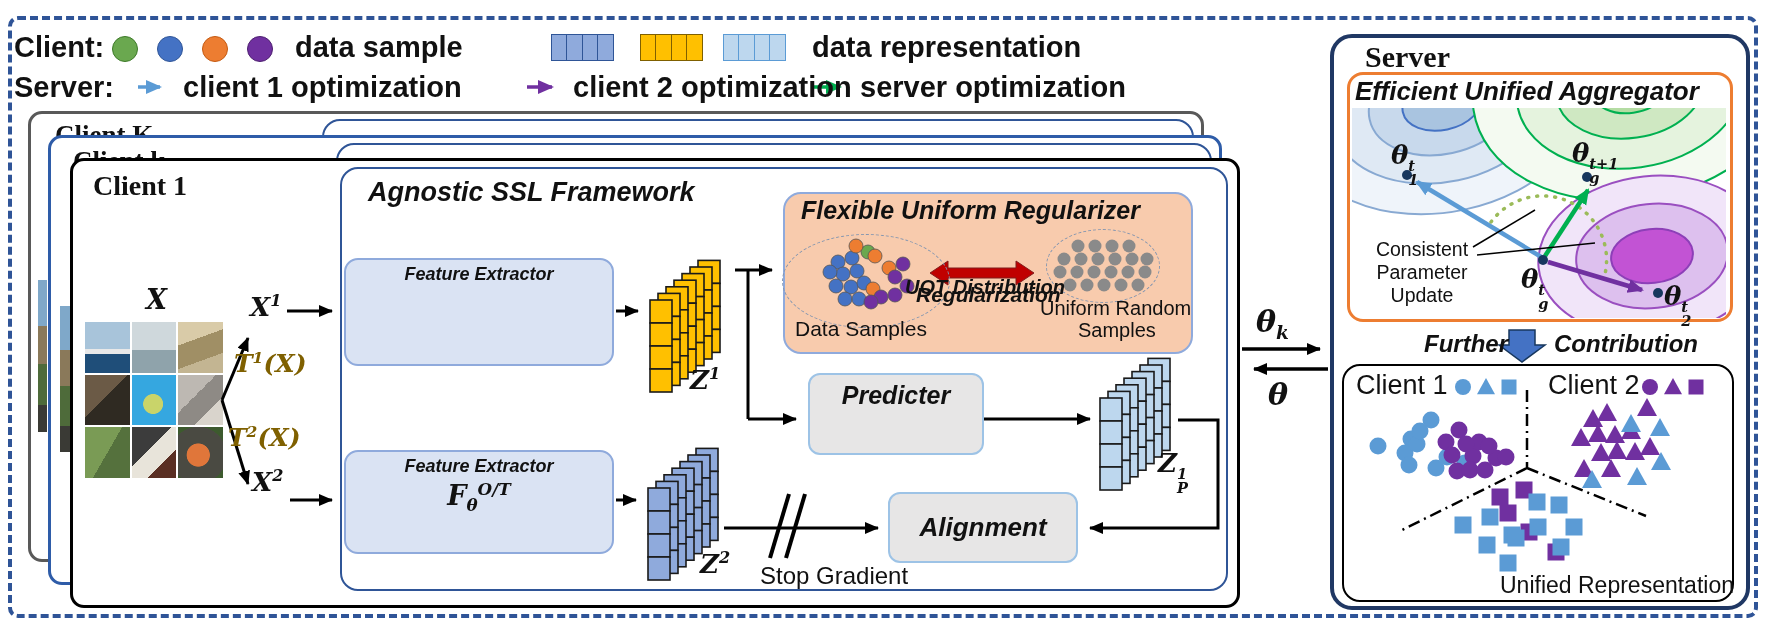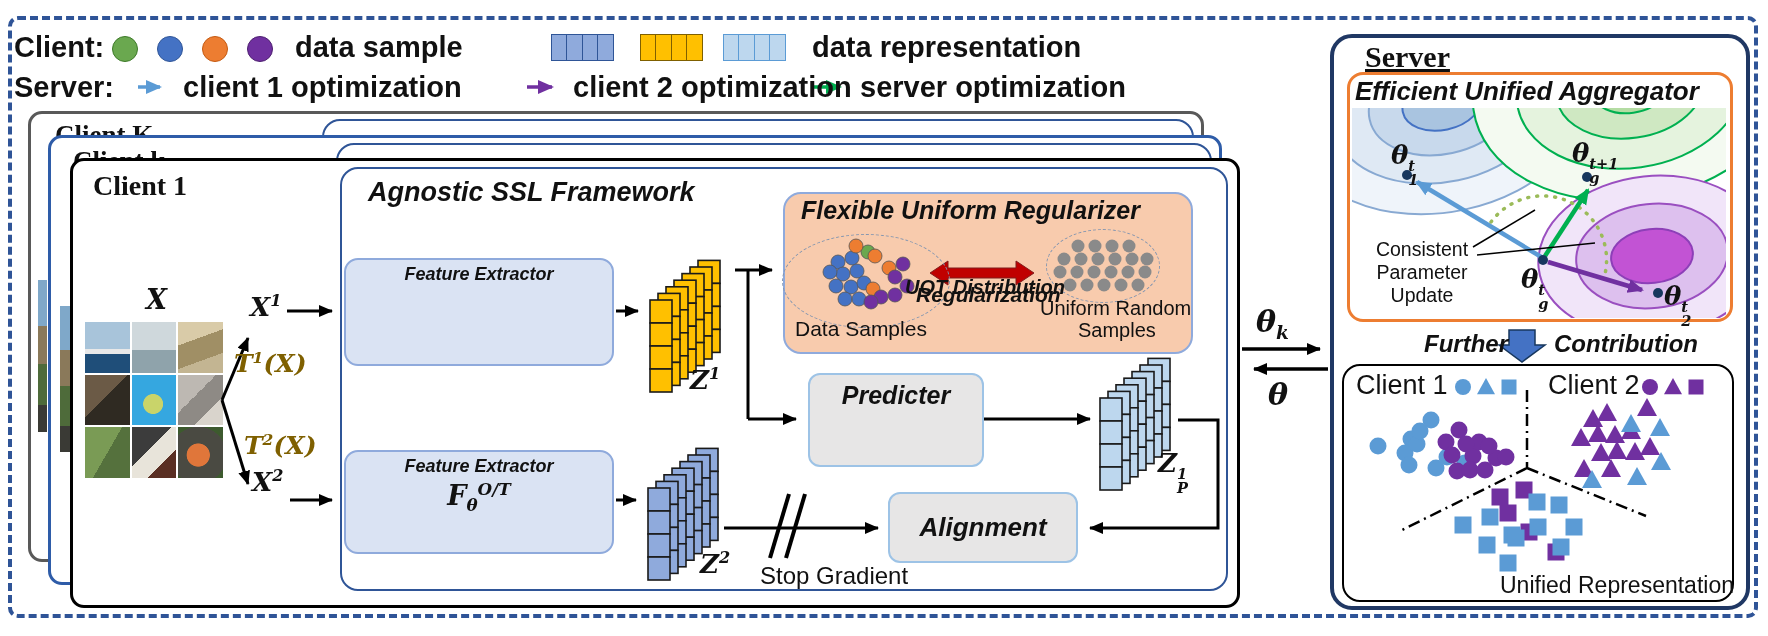--- a/index.html
+++ b/index.html
@@ -56,21 +56,21 @@
   <div style="background:linear-gradient(135deg,#bdb8b2 0 40%,#8e8a85 40% 70%,#d9d4cc 70% 100%);"></div>
   <div style="background:linear-gradient(120deg,#7a9b55 0 50%,#55713d 50% 100%);"></div>
   <div style="background:linear-gradient(135deg,#3c3c3c 0 42%,#e8e4da 42% 70%,#5a2f23 70% 100%);"></div>
   <div style="background:radial-gradient(circle at 45% 55%,#e0763a 0 30%,#4a4a42 32% 75%,#3d5a2e 76% 100%);"></div>
 </div>
 
 <div class="txt math" style="left:250px;top:291px;font-size:26px;">
   <span>X</span><sup>1</sup></div>
 <div class="txt math" style="left: 234px; top: 348px; font-size: 25px; color: rgb(127, 96, 0);">
   <span>T</span><sup>1</sup><span>(X)</span></div>
-<div class="txt math" style="left: 244px; top: 422px; font-size: 25px; color: rgb(127, 96, 0); margin-top: 8px;">
+<div class="txt math" style="left: 228px; top: 422px; font-size: 25px; color: rgb(127, 96, 0);">
   <span>T</span><sup>2</sup><span>(X)</span></div>
 <div class="txt math" style="left:252px;top:466px;font-size:26px;">
   <span>X</span><sup>2</sup></div>
 
 <div class="box" style="left:340px;top:167px;width:888px;height:424px;border:2.5px solid #2f5597;border-radius:18px;"></div>
 <div class="txt bi" style="left:368px;top:177px;font-size:27px;">Agnostic SSL Framework</div>
 
 <div class="box febox" style="left:344px;top:258px;width:270px;height:108px;">
   <div class="fe-name txt" style="position:static;">Feature Extractor</div>
 </div>
@@ -84,21 +84,21 @@
 <div class="box" style="left: 783px; top: 192px; width: 410px; height: 162px; border: 2px solid rgb(143, 170, 220); border-radius: 18px; background: rgb(248, 203, 173);"></div>
 <div class="txt bi" style="left:801px;top:196px;font-size:25px;">Flexible Uniform Regularizer</div>
 <div class="dashellipse" style="left:782px;top:234px;width:168px;height:94px;"></div>
 <div class="dashellipse" style="left:1046px;top:229px;width:114px;height:74px;"></div>
 <div class="txt small bi" style="left:905px;top:228px;margin-top:48px;">UOT Distribution</div>
 <div class="txt bi" style="left:916px;top:283px;font-size:21px;">Regularization</div>
 <div class="txt" style="left:795px;top:317px;font-size:21px;">Data Samples</div>
 <div class="txt" style="left:1040px;top:297px;font-size:20px;">Uniform Random</div>
 <div class="txt" style="left:1078px;top:319px;font-size:20px;">Samples</div>
 
-<div class="box graybox" style="left:808px;top:373px;width:176px;height:94px;">
+<div class="box graybox" style="left:808px;top:373px;width:176px;height:82px;">
   <div class="fe-name" style="margin-top:6px;font-size:25px;">Predicter</div>
 </div>
 <div class="box graybox" style="left:888px;top:492px;width:190px;height:71px;">
   <div class="bi" style="font-size:26px;line-height:67px;">Alignment</div>
 </div>
 
 <div class="txt math" style="left:690px;top:364px;font-size:26px;">
   <span>Z</span><sup>1</sup></div>
 <div class="txt math" style="left:700px;top:548px;font-size:26px;">
   <span>Z</span><sup>2</sup></div>
@@ -109,21 +109,21 @@
     </span></div>
 
 <div class="txt" style="left:760px;top:562px;font-size:24px;">Stop Gradient</div>
 
 <div class="txt math" style="left:1256px;top:304px;font-size:30px;">
   <span>θ</span><sub>k</sub></div>
 <div class="txt math" style="left:1268px;top:377px;font-size:30px;">
   <span>θ</span></div>
 
 <div class="box" style="left:1330px;top:34px;width:420px;height:576px;border:4px solid #203864;border-radius:22px;"></div>
-<div class="txt serifb" style="left:1365px;top:40px;font-size:30px;text-decoration:underline;">Server</div>
+<div class="txt serifb" style="left:1365px;top:40px;font-size:30px;">Server</div>
 
 <div class="box" style="left:1347px;top:72px;width:386px;height:250px;border:3px solid #ed7d31;border-radius:16px;"></div>
 <div class="txt bi" style="left:1355px;top:76px;font-size:26px;">Efficient Unified Aggregator</div>
 
 <div class="txt math" style="left:1391px;top:140px;font-size:26px;">
   <span>θ</span><span class="stk">
       <sup>t</sup>
       <sub>1</sub>
     </span></div>
 <div class="txt math" style="left:1572px;top:138px;font-size:26px;">

